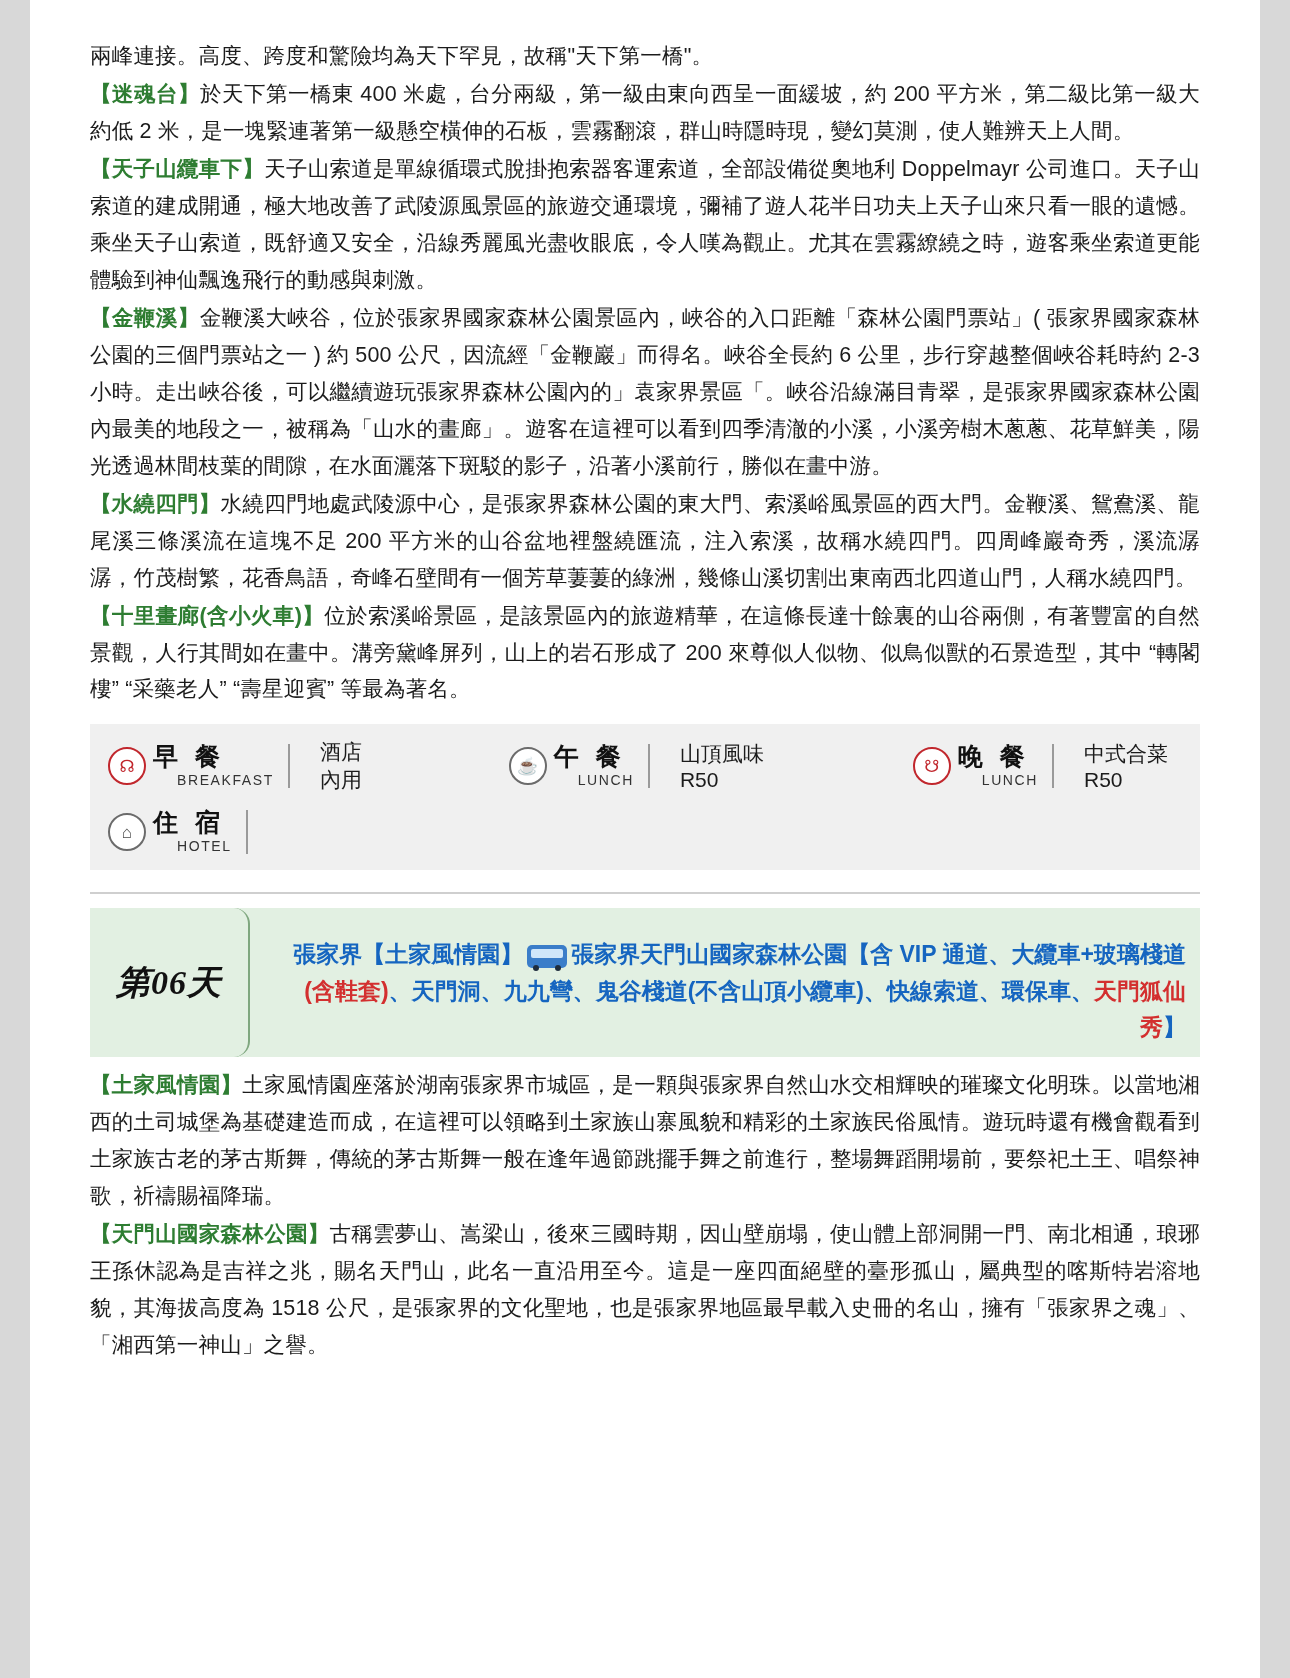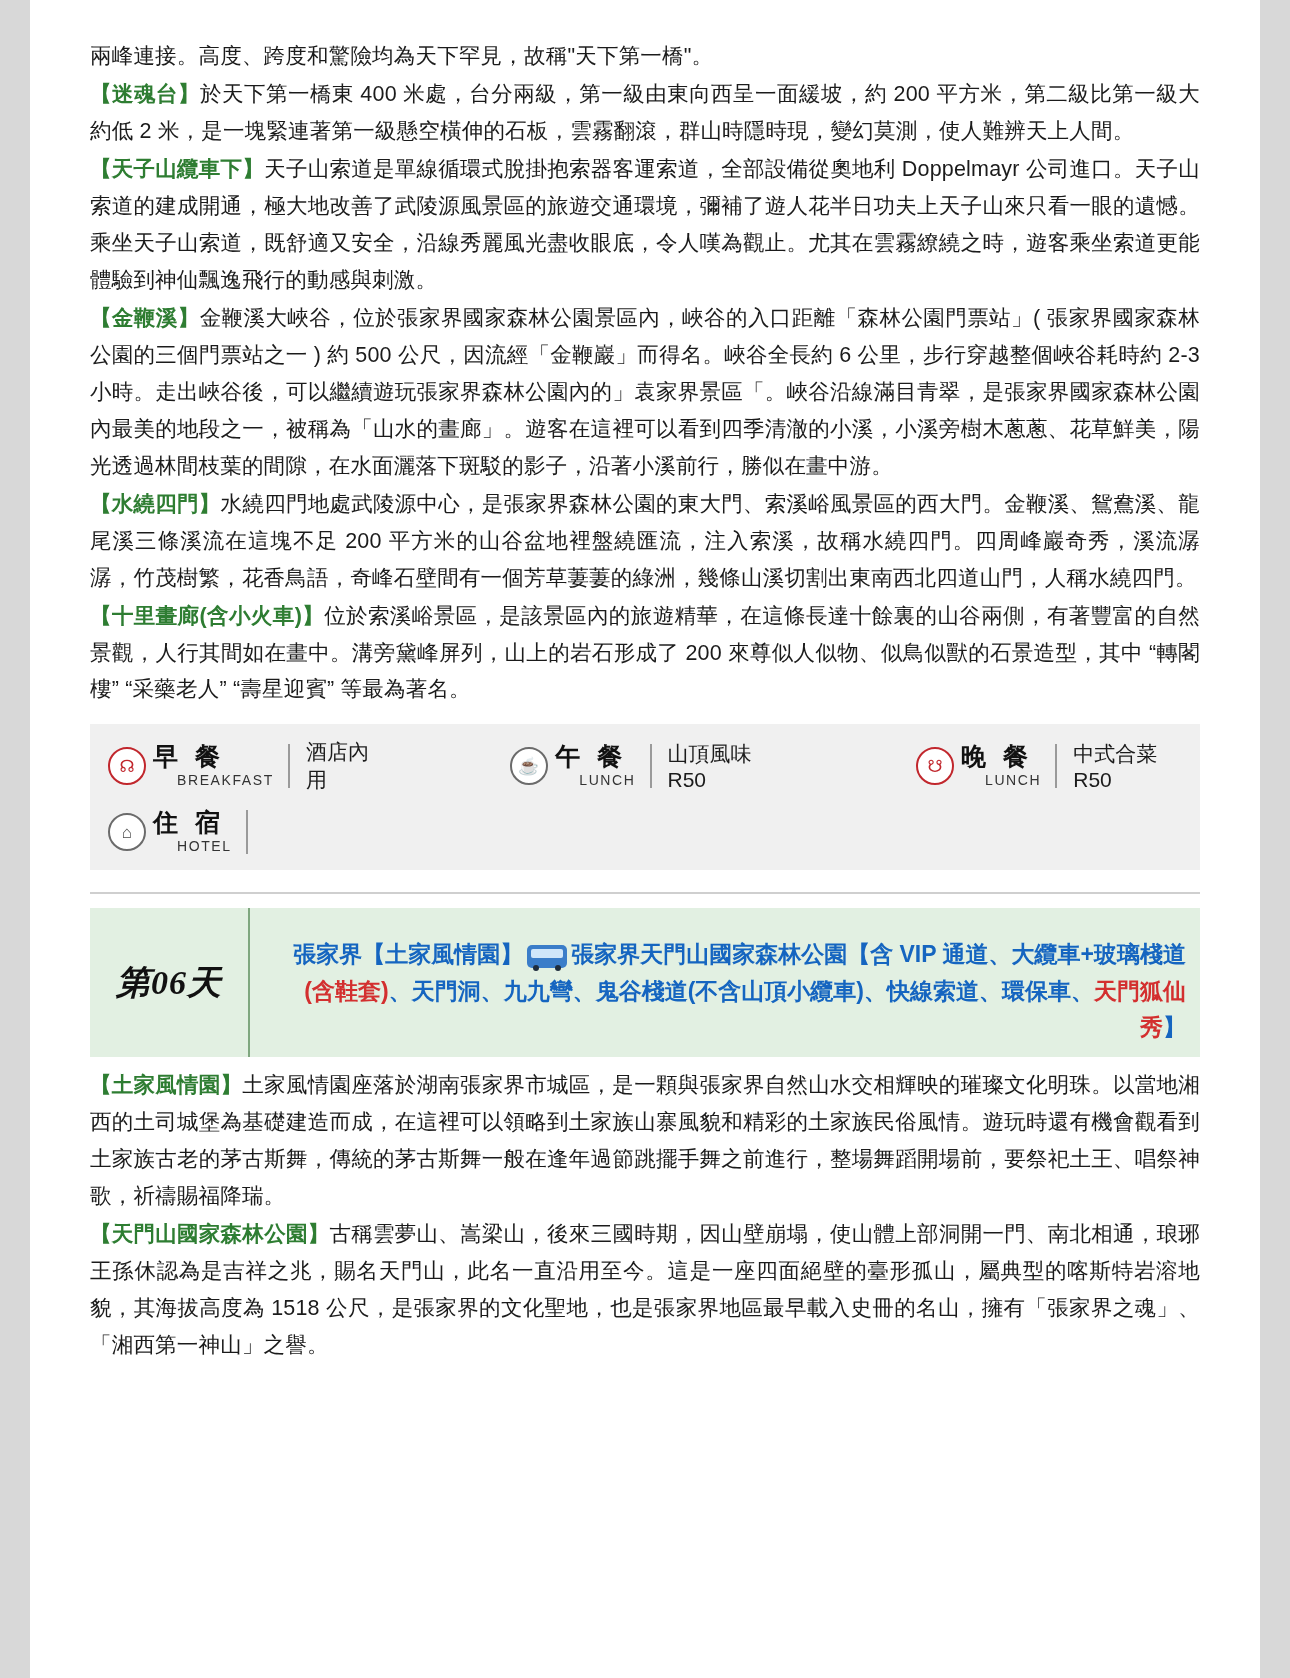--- a/index.html
+++ b/index.html
@@ -81,21 +81,21 @@
     font-size: 14px;
     letter-spacing: 1.6px;
     color: #333;
     display: block;
     margin-top: 3px;
     margin-left: 24px;
   }
   .meal-text {
     font-size: 21px;
     color: #1b1b1b;
-    padding-left: 16px;
+    padding-left: 30px;
   }
   .spacer-lunch { width: 150px; }
   .spacer-dinner { width: 150px; }
   .stars { color: #f5a623; font-size: 22px; letter-spacing: 1px; }
   .hotel-grade { font-size: 21px; color: #1b1b1b; }
   .divider {
     border-top: 2px solid #cfcfcf;
     margin: 22px 0 0 0;
   }
   .day-block {
@@ -109,20 +109,21 @@
     display: flex;
     align-items: center;
     justify-content: center;
     border-right: 2px solid #7fa77f;
     font-size: 34px;
     font-weight: 700;
     font-style: italic;
     color: #111;
     font-family: "Liberation Serif", serif;
     letter-spacing: 1px;
+    border-radius: 16px;
   }
   .day-title {
     padding: 28px 14px 12px 16px;
     font-size: 23px;
     line-height: 1.58;
     font-weight: 700;
     color: #1565c0;
     text-align: right;
     flex: 1;
   }

